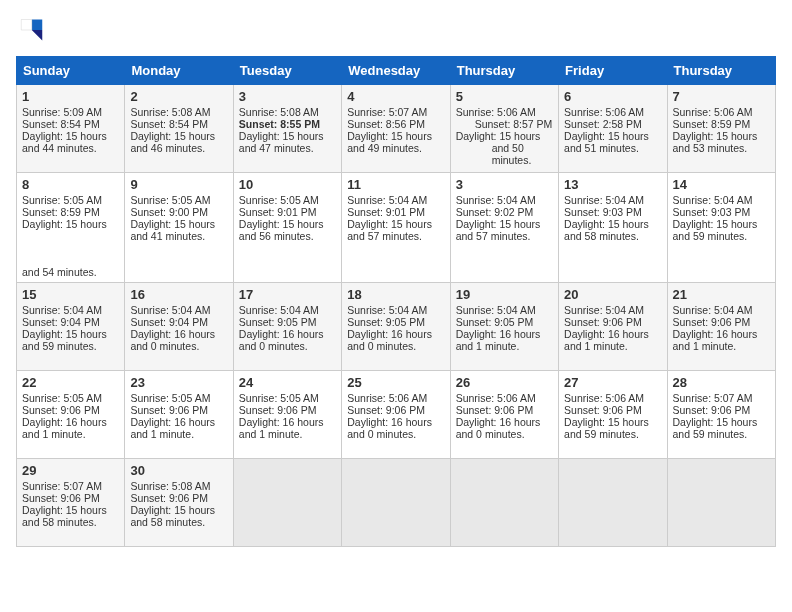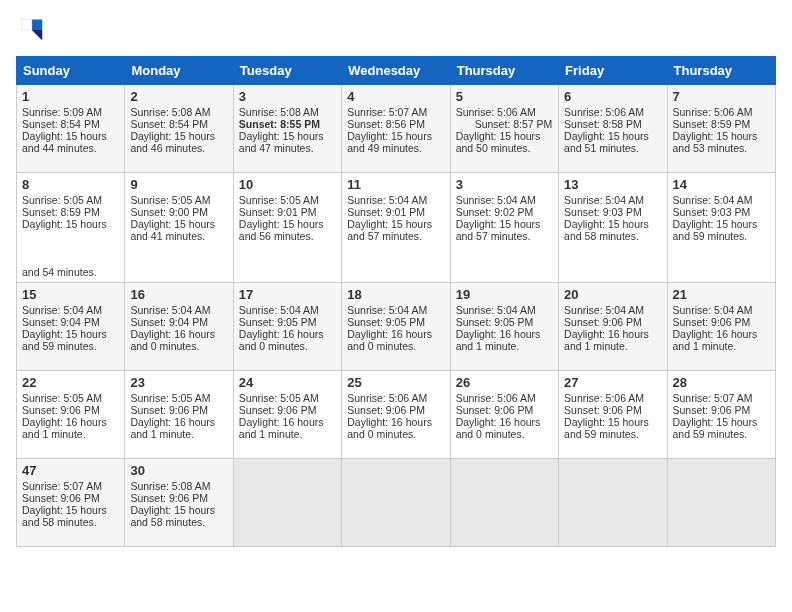--- a/index.html
+++ b/index.html
@@ -145,26 +145,26 @@
           <span style="display: block;">Sunrise: 5:07 AM</span>
           <span style="display: block;">Sunset: 8:56 PM</span>
           <span style="display: block;">Daylight: 15 hours</span>
           <span style="display: block;">and 49 minutes.</span>
         </td>
         <td>
           <span class="day-number">5</span>
           <span style="display: block;">Sunrise: 5:06 AM</span>
           <span style="display: block; margin-left: 19px;">Sunset: 8:57 PM</span>
           <span style="display: block;">Daylight: 15 hours</span>
-          <span style="display: block;">and 50 minutes.</span>
+          <span style="display: block; margin-left: 36px;">and 50 minutes.</span>
         </td>
         <td>
           <span class="day-number">6</span>
           <span style="display: block;">Sunrise: 5:06 AM</span>
-          <span style="display: block;">Sunset: 8:58 PM</span>
+          <span style="display: block;">Sunset: 2:58 PM</span>
           <span style="display: block;">Daylight: 15 hours</span>
           <span style="display: block;">and 51 minutes.</span>
         </td>
         <td>
           <span class="day-number">7</span>
           <span style="display: block;">Sunrise: 5:06 AM</span>
           <span style="display: block;">Sunset: 8:59 PM</span>
           <span style="display: block;">Daylight: 15 hours</span>
           <span style="display: block;">and 53 minutes.</span>
         </td>
@@ -317,21 +317,21 @@
         <td>
           <span class="day-number">28</span>
           <span style="display: block;">Sunrise: 5:07 AM</span>
           <span style="display: block;">Sunset: 9:06 PM</span>
           <span style="display: block;">Daylight: 15 hours</span>
           <span style="display: block;">and 59 minutes.</span>
         </td>
       </tr>
       <tr>
         <td>
-          <span class="day-number">47</span>
+          <span class="day-number">29</span>
           <span style="display: block;">Sunrise: 5:07 AM</span>
           <span style="display: block;">Sunset: 9:06 PM</span>
           <span style="display: block;">Daylight: 15 hours</span>
           <span style="display: block;">and 58 minutes.</span>
         </td>
         <td>
           <span class="day-number">30</span>
           <span style="display: block;">Sunrise: 5:08 AM</span>
           <span style="display: block;">Sunset: 9:06 PM</span>
           <span style="display: block;">Daylight: 15 hours</span>

